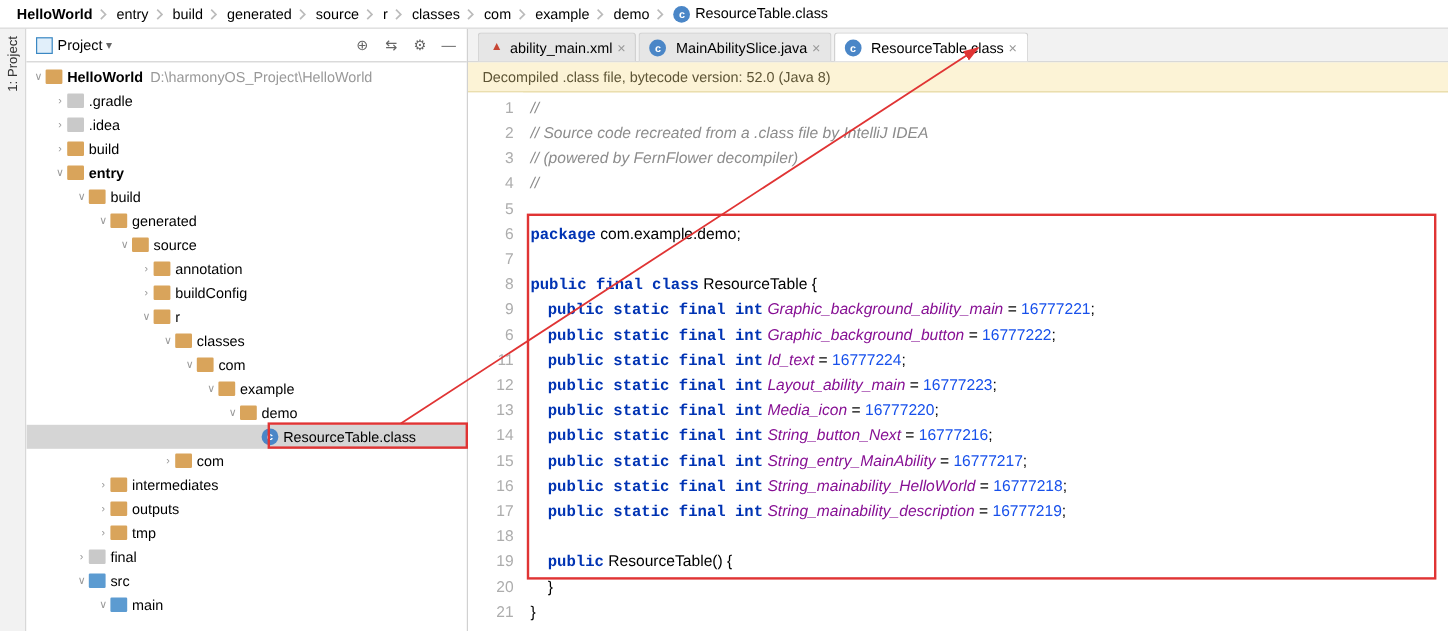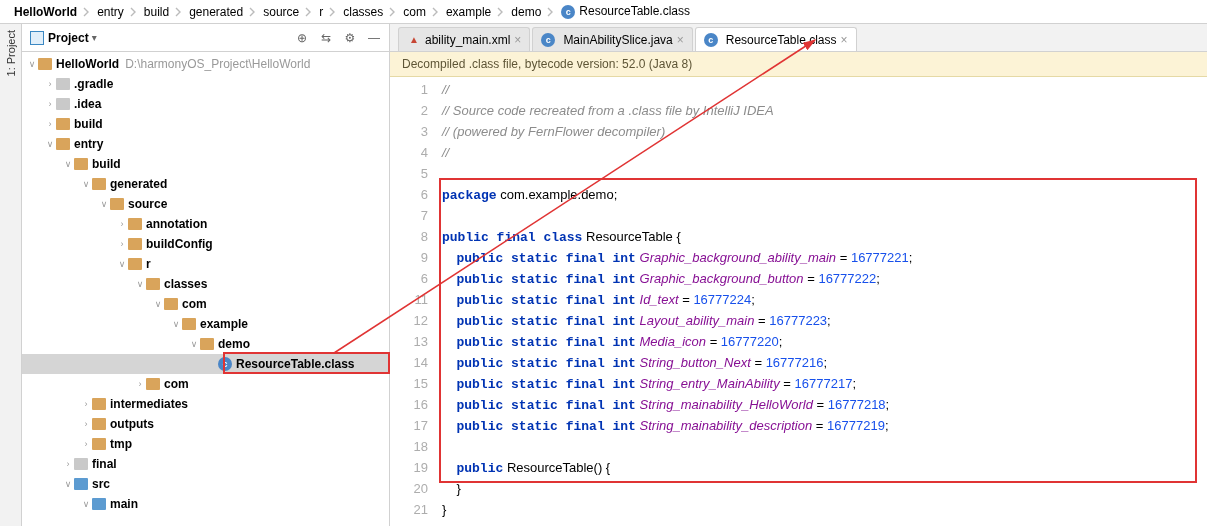--- a/index.html
+++ b/index.html
@@ -6,31 +6,31 @@
 body { font-size:12px; color:#000; background:#fff; width:1207px; height:526px; overflow:hidden; position:relative; }
 .breadcrumb { height:24px; display:flex; align-items:center; padding:0 12px; border-bottom:1px solid #d1d1d1; background:#fff; }
 .bc-item { color:#000; padding:0 2px; }
 .bc-sep { width:12px; height:12px; margin:0 2px; display:inline-flex; align-items:center; justify-content:center; color:#888; }
 .main-area { display:flex; height:502px; }
 .side-tab { width:22px; background:#f2f2f2; border-right:1px solid #d1d1d1; display:flex; flex-direction:column; align-items:center; padding-top:6px; }
 .side-tab-label { writing-mode:vertical-lr; transform:rotate(180deg); font-size:11px; color:#333; }
 .proj-panel { width:368px; border-right:1px solid #d1d1d1; background:#fff; display:flex; flex-direction:column; }
 .proj-header { height:28px; display:flex; align-items:center; padding:0 8px; border-bottom:1px solid #d1d1d1; }
 .proj-header .sq { width:14px; height:14px; border:1px solid #3b88c3; background:#e1effa; margin-right:4px; }
-.proj-title { font-weight:bold; }
+.proj-title { font-weight:normal; }
 .proj-chev { margin-left:3px; color:#666; font-size:10px; }
 .proj-tools { margin-left:auto; display:flex; gap:10px; }
 .proj-tools span { width:14px; height:14px; display:flex; align-items:center; justify-content:center; color:#666; cursor:pointer; }
 .tree { flex:1; overflow:auto; padding-top:2px; }
 .tree-row { display:flex; align-items:center; height:20px; white-space:nowrap; }
 .tree-arrow { width:12px; text-align:center; color:#999; font-size:9px; cursor:pointer; }
 .folder-ico { width:14px; height:12px; background:#d9a45b; border-radius:1px; margin-right:4px; position:relative; }
 .folder-ico.grey { background:#c9c9c9; }
 .folder-ico.blue { background:#5c9bd1; }
-.tree-label { color:#000;font-weight:bold; }
+.tree-label { color:#000; }
 .tree-label.bold { font-weight:bold; }
 .tree-path { color:#999; margin-left:6px; }
 .cls-ico { width:14px; height:14px; border-radius:50%; background:#4a86c7; margin-right:4px; display:flex; align-items:center; justify-content:center; color:#fff; font-size:9px; font-weight:bold; }
 .jar-ico { width:14px; height:14px; background:linear-gradient(#e6b547 50%,#d19a3a 50%); margin-right:4px; border-radius:1px; }
 .tree-row.selected { background:#d5d5d5; }
 .redbox { border:2px solid #e03434; position:absolute; }
 .editor-area { flex:1; display:flex; flex-direction:column; position:relative; }
 .tab-bar { height:28px; display:flex; align-items:flex-end; background:#f2f2f2; border-bottom:1px solid #d1d1d1; padding-left:8px; }
 .etab { display:flex; align-items:center; height:24px; padding:0 8px; background:#e6e6e6; border:1px solid #d1d1d1; border-bottom:none; margin-right:2px; border-radius:3px 3px 0 0; cursor:pointer; gap:4px; }
 .etab.active { background:#fff; }

